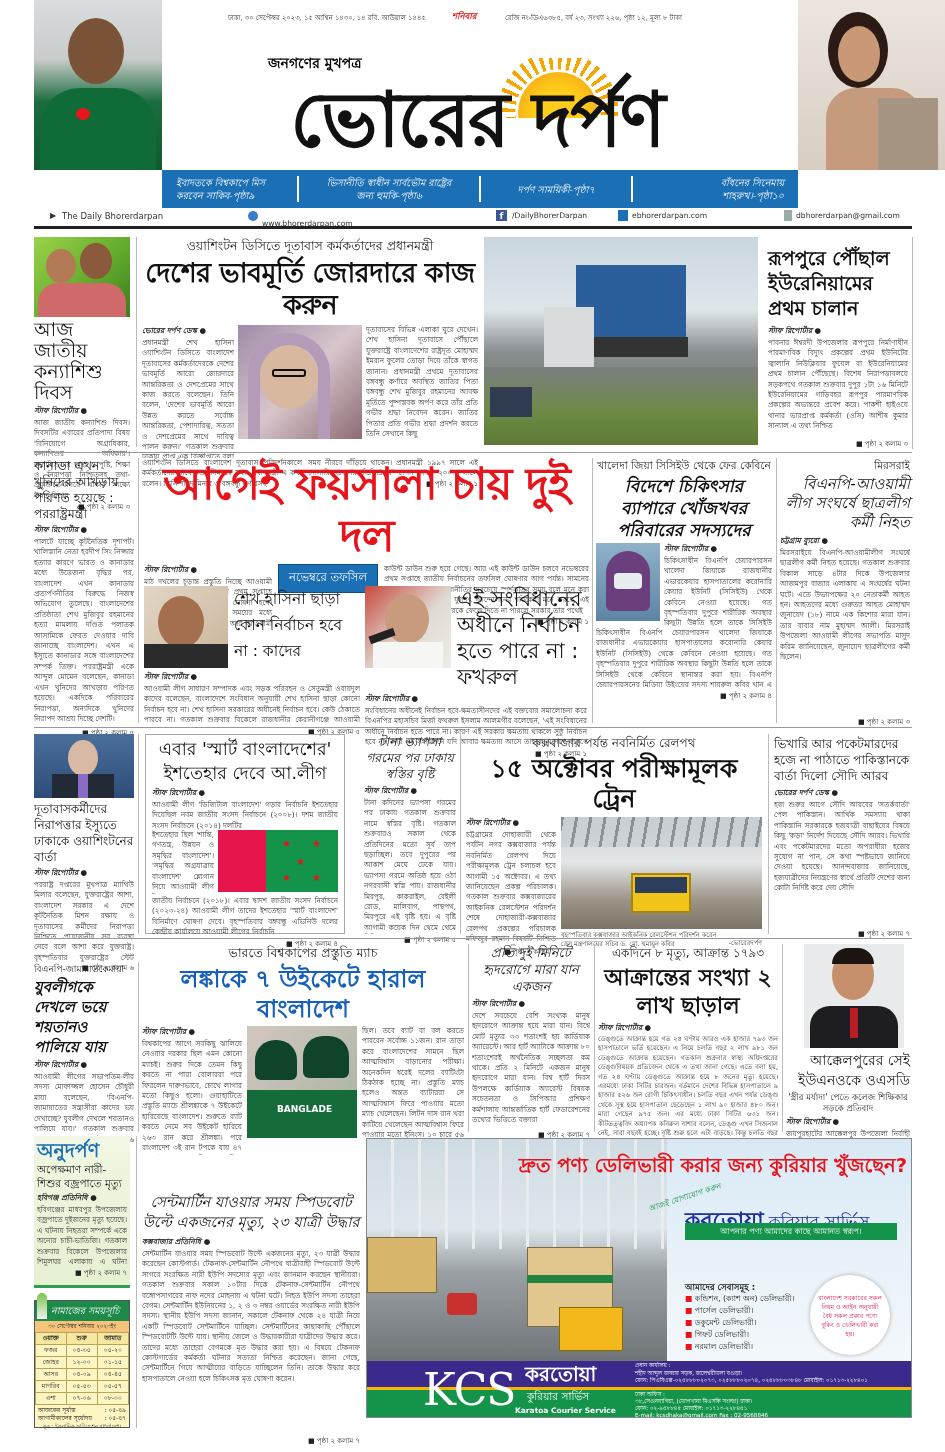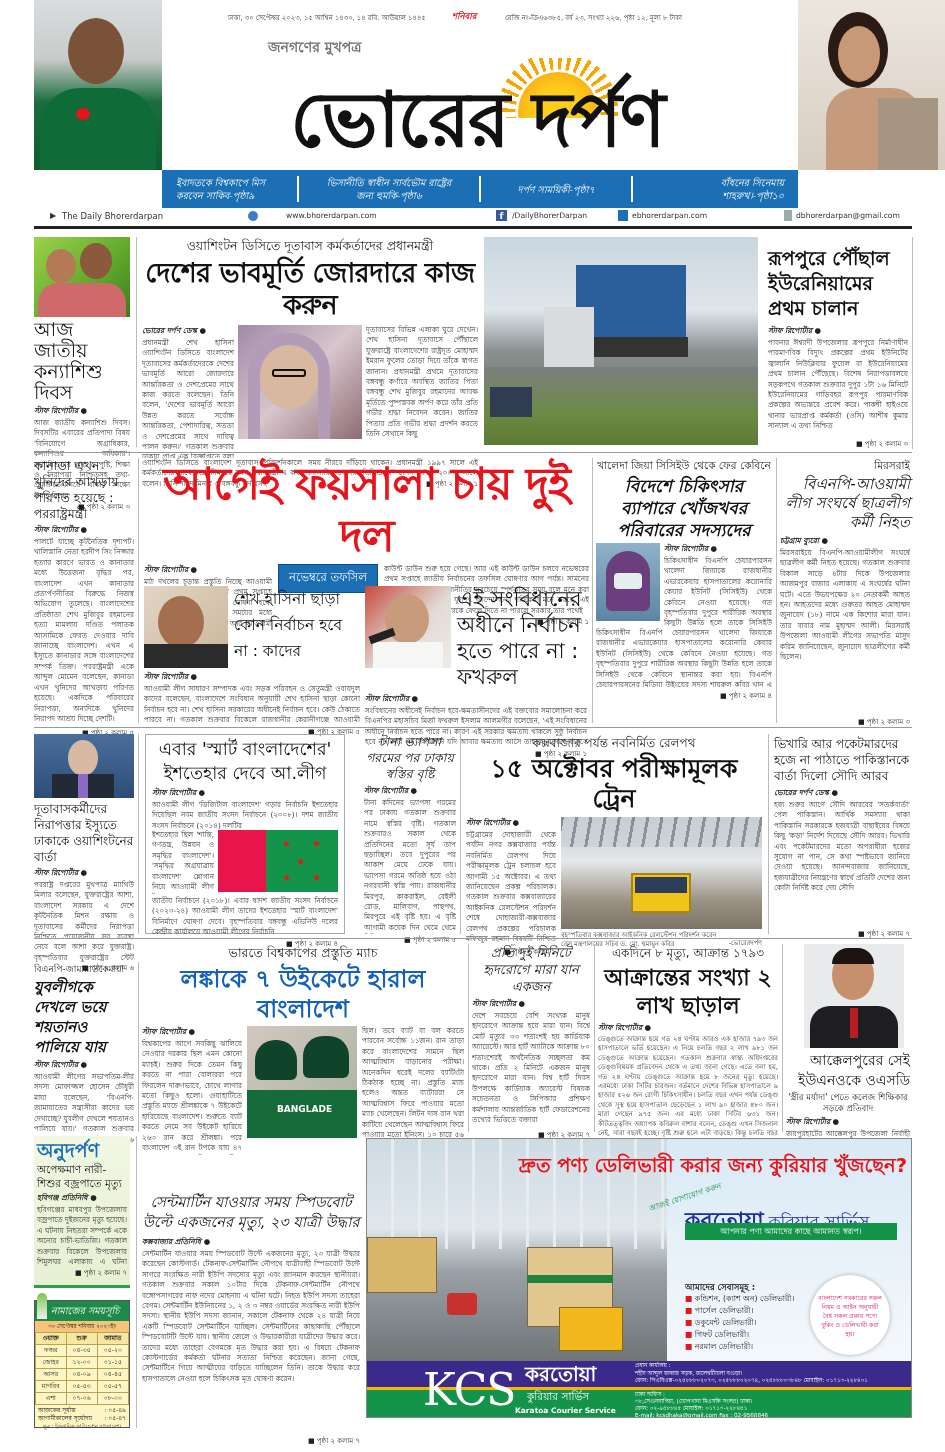--- a/index.html
+++ b/index.html
@@ -29,21 +29,21 @@
     <div style="position:absolute;left:30px;top:12px;width:60px;height:76px;border-radius:50%;background:#2b1b14;"></div>
     <div style="position:absolute;left:40px;top:26px;width:42px;height:56px;border-radius:50%;background:#c99877;"></div>
     <div style="position:absolute;left:28px;top:88px;width:96px;height:82px;border-radius:30px 30px 0 0;background:#c69a7c;"></div>
     <div style="position:absolute;left:80px;top:98px;width:60px;height:72px;background:#a79584;"></div>
   </div>
 
   <div class="abs" style="left:228px;top:12px;width:230px;font-size:6.8px;color:#333;">ঢাকা, ৩০ সেপ্টেম্বর ২০২৩, ১৫ আশ্বিন ১৪৩০, ১৪ রবি. আউয়াল ১৪৪৫</div>
   <div class="abs" style="left:452px;top:10px;font-size:8.5px;color:#e8141c;font-weight:bold;font-style:italic;">শনিবার</div>
   <div class="abs" style="left:505px;top:12px;width:240px;font-size:6.8px;color:#333;">রেজি নং-ডিএ৬৩৮৫, বর্ষ ২৩, সংখ্যা ২২৬, পৃষ্ঠা ১২, মূল্য ৮ টাকা</div>
 
-  <div class="abs" style="left:268px;top:36px;font-size:14px;font-weight:bold;color:#737373;text-align:right;">জনগণের মুখপত্র</div>
+  <div class="abs" style="left:268px;top:52px;font-size:14px;font-weight:bold;color:#000000;text-align:right;">জনগণের মুখপত্র</div>
 
   <div class="abs" style="left:498px;top:58px;width:120px;height:60px;overflow:hidden;">
     <div style="position:absolute;left:20px;top:14px;width:80px;height:80px;border-radius:50%;background:radial-gradient(circle,#ffcd1c 40%,#f39c12 100%);"></div>
     <div style="position:absolute;left:0;top:0;width:120px;height:60px;background:repeating-conic-gradient(from 270deg at 60px 54px,#f7a600 0deg 4deg,transparent 4deg 10deg);-webkit-mask:radial-gradient(circle at 60px 54px,transparent 42px,#000 43px,#000 60px,transparent 61px);mask:radial-gradient(circle at 60px 54px,transparent 42px,#000 43px,#000 60px,transparent 61px);"></div>
   </div>
   <div class="abs" style="left:222px;top:76px;width:510px;text-align:center;font-size:76px;font-weight:bold;color:#111;line-height:88px;letter-spacing:-2px;">ভোরের দর্পণ</div>
 
   <div class="abs" style="left:162px;top:170px;width:636px;height:38px;background:#1a6fb5;display:flex;align-items:center;">
     <div style="flex:0 0 135px;color:#fff;font-size:9.5px;font-style:italic;line-height:13px;padding-left:14px;">
       <div>ইবাদতকে বিশ্বকাপে মিস</div>
@@ -62,21 +62,21 @@
     <div style="flex:1;color:#fff;font-size:9.5px;font-style:italic;line-height:13px;text-align:right;padding-right:14px;">
       <div>বাঁধনের সিনেমায়</div>
       <div>শাহরুখ।-পৃষ্ঠা১০</div>
     </div>
   </div>
 
   <div class="abs" style="left:34px;top:210px;width:878px;height:14px;font-size:7.6px;color:#333;">
     <span class="abs" style="left:16px;top:1px;font-size:8px;">▶</span>
     <span class="abs" style="left:28px;top:1px;font-size:8.5px;">The Daily Bhorerdarpan</span>
     <span class="abs" style="left:214px;top:1px;width:10px;height:10px;border-radius:50%;background:#3a7dc9;"></span>
-    <span class="abs" style="left:228px;top:1px;margin-left:24px;">www.bhorerdarpan.com</span>
+    <span class="abs" style="left:228px;top:9px;">www.bhorerdarpan.com</span>
     <span class="abs" style="left:462px;top:0;width:11px;height:11px;background:#3b5998;color:#fff;font-size:9px;font-weight:bold;text-align:center;line-height:12px;">f</span>
     <span class="abs" style="left:478px;top:1px;">/DailyBhorerDarpan</span>
     <span class="abs" style="left:584px;top:0;width:10px;height:11px;background:#1a6fb5;"></span>
     <span class="abs" style="left:598px;top:1px;">ebhorerdarpan.com</span>
     <span class="abs" style="left:750px;top:0;width:8px;height:11px;background:#9aa;"></span>
     <span class="abs" style="left:762px;top:1px;">dbhorerdarpan@gmail.com</span>
   </div>
   <div class="abs" style="left:34px;top:226px;width:878px;height:3px;background:#222;"></div>
 </div>
 

